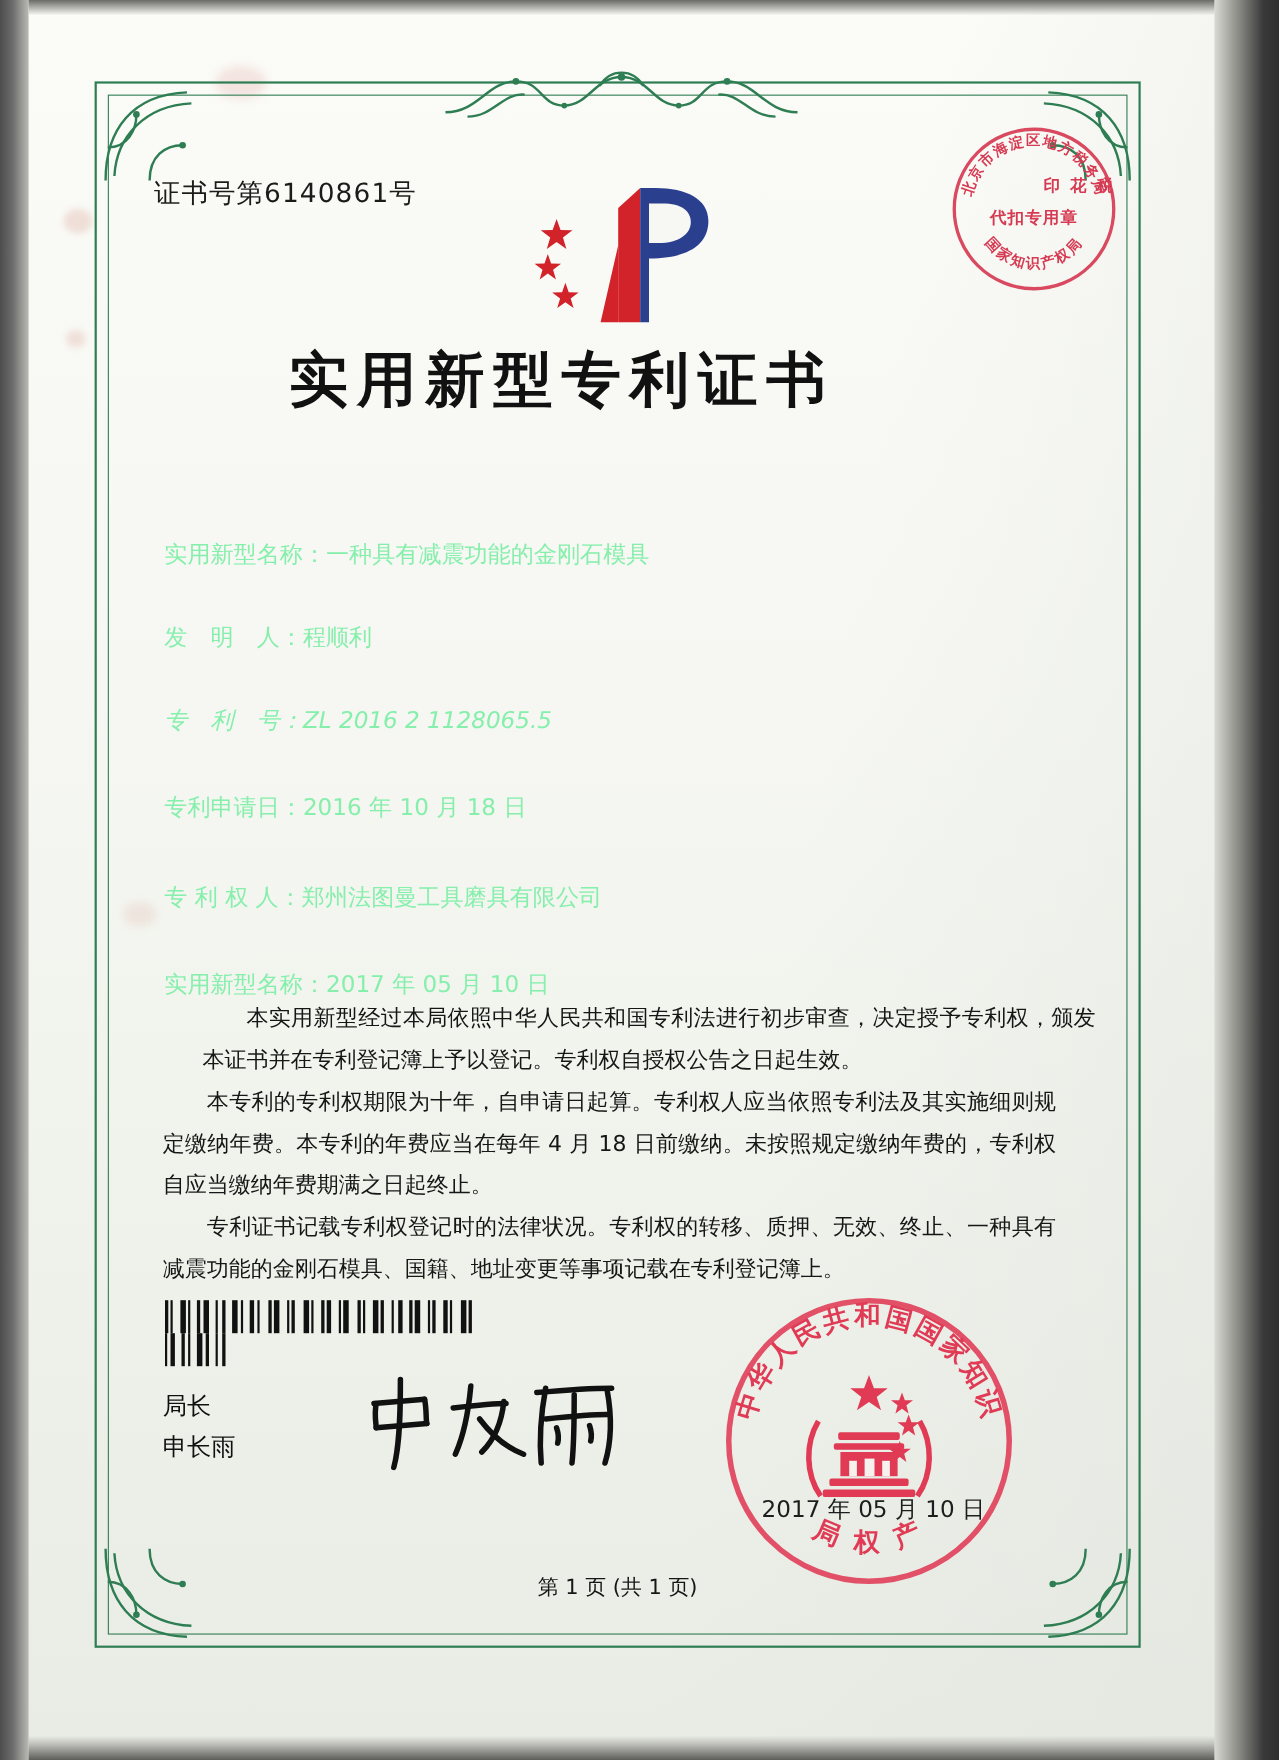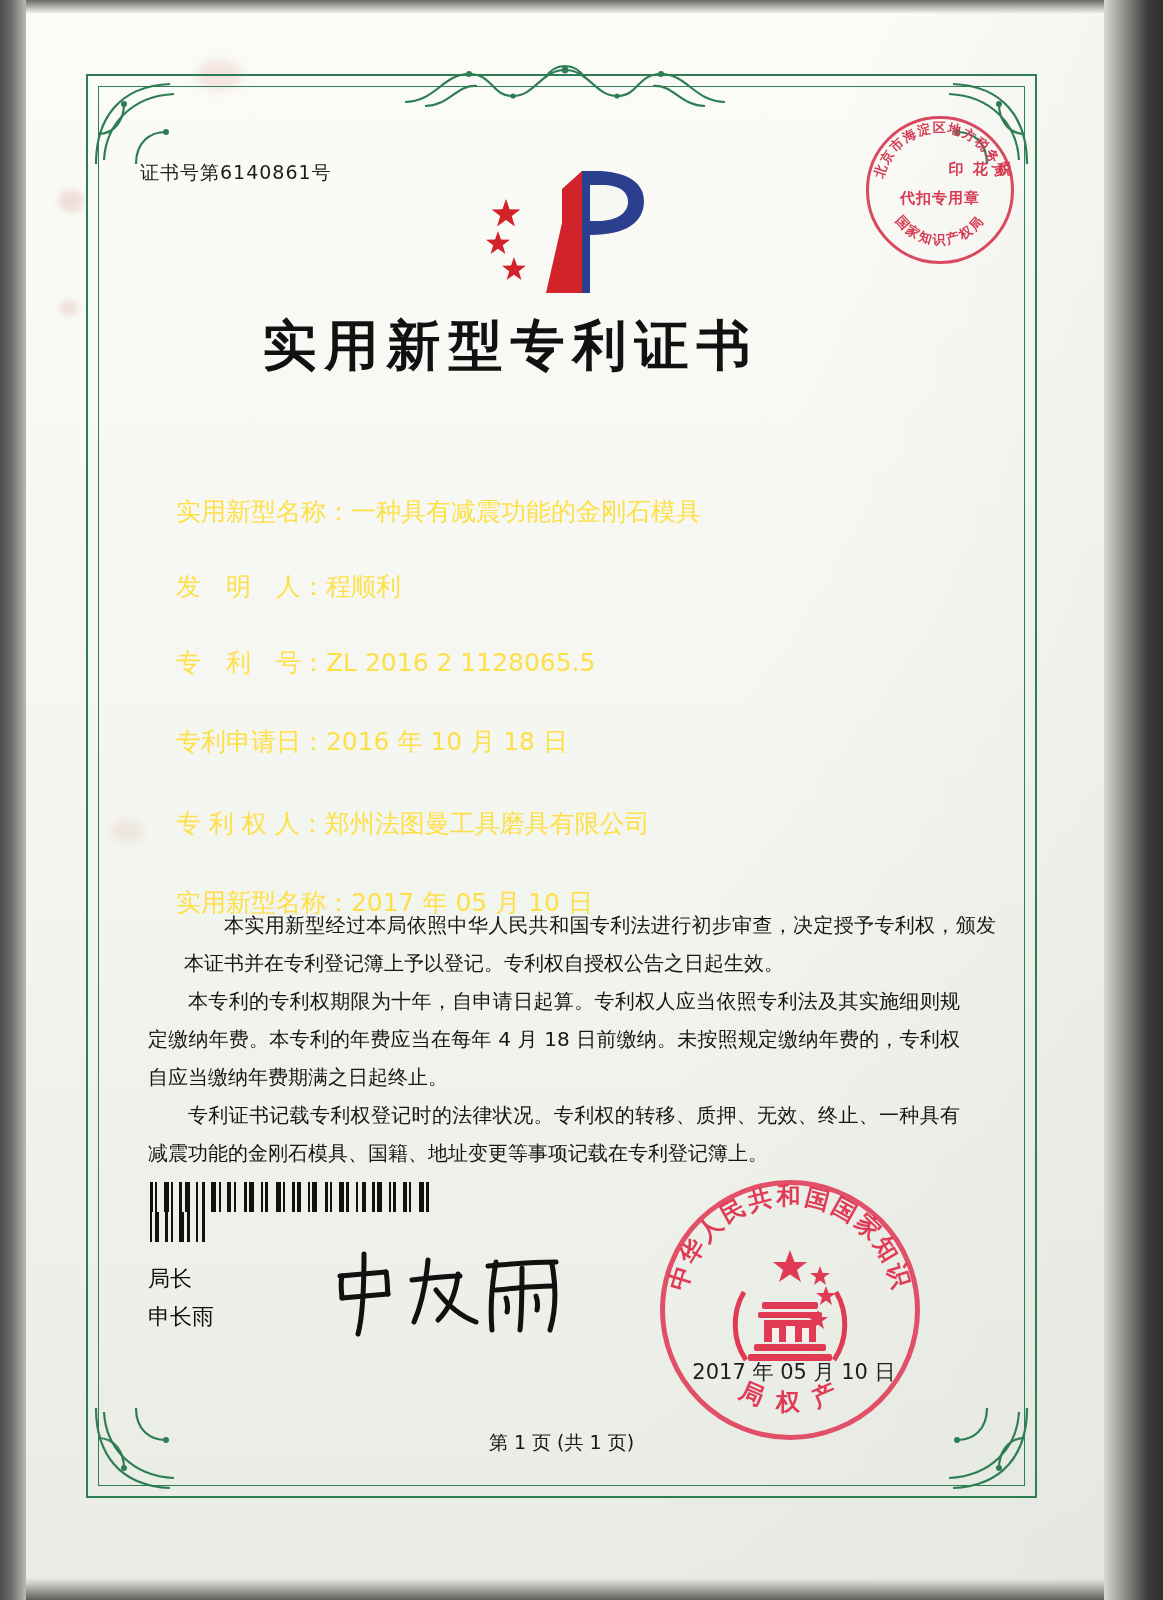--- a/index.html
+++ b/index.html
@@ -81,21 +81,21 @@
     left: 395px; top: 56px;
     width: 340px; height: 56px;
     color: #2e7d53;
   }
 
   
   #cert-no {
     position: absolute;
     left: 140px; top: 160px;
     font-family: "DejaVu Sans", sans-serif;
-    font-size: 19px;
+    font-size: 24px;
     letter-spacing: 1px;
     color: #1b1b1b;
   }
   #logo {
     position: absolute;
     left: 478px; top: 165px;
     width: 186px; height: 140px;
   }
   #stamp-tax {
     position: absolute;
@@ -134,24 +134,24 @@
     font-family: "DejaVu Sans", sans-serif;
     font-weight: bold;
     font-size: 54px;
     letter-spacing: 8px;
     color: #111;
   }
 
   
   .field {
     position: absolute;
-    left: 160px;
-    font-family: "DejaVu Sans", sans-serif;
-    font-size: 25px;
-    color: #fde047;
+    left: 136px;
+    font-family: "DejaVu Sans", sans-serif;
+    font-size: 21px;
+    color: #86efac;
     white-space: pre;
   }
   .field .val { font-family: "DejaVu Sans", sans-serif; }
 
   
   .para {
     position: absolute;
     left: 148px;
     width: 812px;
     font-family: "DejaVu Sans", sans-serif;
@@ -347,21 +347,21 @@
 </div>
 
 <div id="title">实用新型专利证书</div>
 
 <div class="field" style="top:466px;">
   <span>实用新型名称：</span><span class="val">一种具有减震功能的金刚石模具</span>
 </div>
 <div class="field" style="top:541px;">
   <span>发　明　人：</span><span class="val">程顺利</span>
 </div>
-<div class="field" style="top:617px;">
+<div class="field" style="top:617px;font-style:italic;">
   <span>专　利　号：</span><span class="val">ZL 2016 2 1128065.5</span>
 </div>
 <div class="field" style="top:696px;">
   <span>专利申请日：</span><span class="val">2016 年 10 月 18 日</span>
 </div>
 <div class="field" style="top:778px;">
   <span>专 利 权 人：</span><span class="val">郑州法图曼工具磨具有限公司</span>
 </div>
 <div class="field" style="top:857px;">
   <span>实用新型名称：</span><span class="val">2017 年 05 月 10 日</span>

